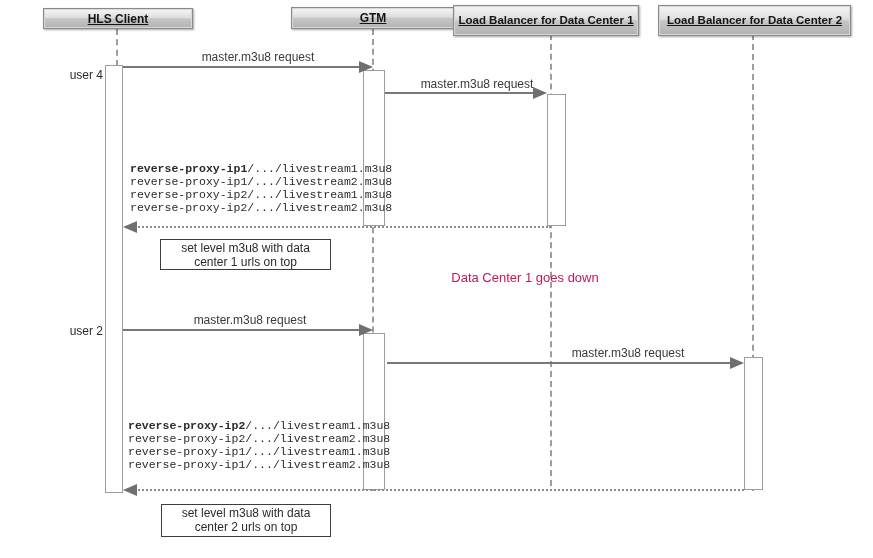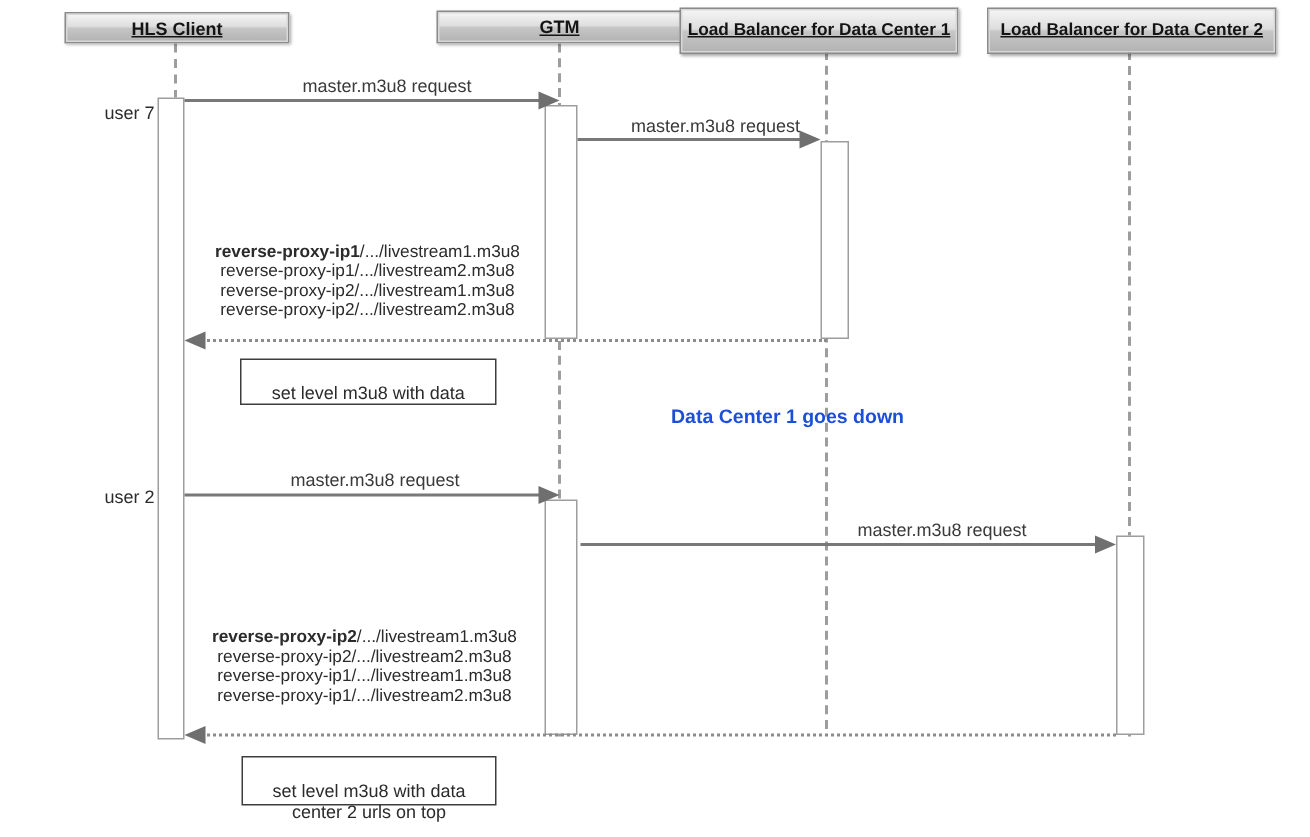--- a/index.html
+++ b/index.html
@@ -79,37 +79,38 @@
     z-index: 5;
   }
   .resp {
     position: absolute;
     font-size: 11.5px;
     line-height: 13px;
     text-align: center;
     color: #2b2b2b;
     white-space: nowrap;
     z-index: 5;
+    font-family: Liberation Mono, monospace;
   }
   .note {
     position: absolute;
     background: #ffffff;
     border: 1.5px solid #3d3d3d;
     font-size: 12px;
     line-height: 14px;
     text-align: center;
     color: #2b2b2b;
-    padding-top: 15px;
+    padding-top: 1px;
     z-index: 5;
   }
   .annot {
     position: absolute;
     font-size: 13px;
-    font-weight: bold;
-    color: #1d4ed8;
+    font-weight: normal;
+    color: #be185d;
     text-align: center;
     white-space: nowrap;
     z-index: 5;
   }
 </style>
 </head>
 <body>
 
 <div id="stage">
 
@@ -137,20 +138,21 @@
     <div>reverse-proxy-ip1/.../livestream2.m3u8</div>
     <div>reverse-proxy-ip2/.../livestream1.m3u8</div>
     <div>reverse-proxy-ip2/.../livestream2.m3u8</div>
   </div>
 
   <div class="msg dotted" style="left:131px; top:226px; width:420px;"></div>
   <div class="head-left" style="left:123px; top:221px;"></div>
 
   <div class="note" style="left:160px; top:239px; width:171px; height:31px;">
     <div>set level m3u8 with data</div>
+    <div>center 1 urls on top</div>
   </div>
 
   <div class="annot" style="left:430px; top:270px; width:190px;">Data Center 1 goes down</div>
 
   <div class="msg" style="left:123px; top:329px; width:237px;"></div>
   <div class="head-right" style="left:359px; top:324px;"></div>
   <div class="msg-label" style="left:150px; top:313px; width:200px;">master.m3u8 request</div>
 
   <div class="msg" style="left:387px; top:362px; width:344px;"></div>
   <div class="head-right" style="left:730px; top:357px;"></div>
@@ -164,21 +166,21 @@
   </div>
 
   <div class="msg dotted" style="left:131px; top:489px; width:613px;"></div>
   <div class="head-left" style="left:123px; top:484px;"></div>
 
   <div class="note" style="left:161px; top:504px; width:170px; height:33px;">
     <div>set level m3u8 with data</div>
     <div>center 2 urls on top</div>
   </div>
 
-  <div class="user-label" style="left:50px; top:68px; width:53px;">user 7</div>
+  <div class="user-label" style="left:50px; top:68px; width:53px;">user 4</div>
   <div class="user-label" style="left:50px; top:324px; width:53px;">user 2</div>
 
   <div class="participant" style="left:43px; top:8px; width:150px; height:21px;">
     <div class="pline">HLS Client</div>
   </div>
   <div class="participant" style="left:291px; top:7px; width:164px; height:22px;">
     <div class="pline">GTM</div>
   </div>
   <div class="participant two-line" style="left:453px; top:5px; width:186px; height:31px;">
     <div class="pline">Load Balancer for Data Center 1</div>

